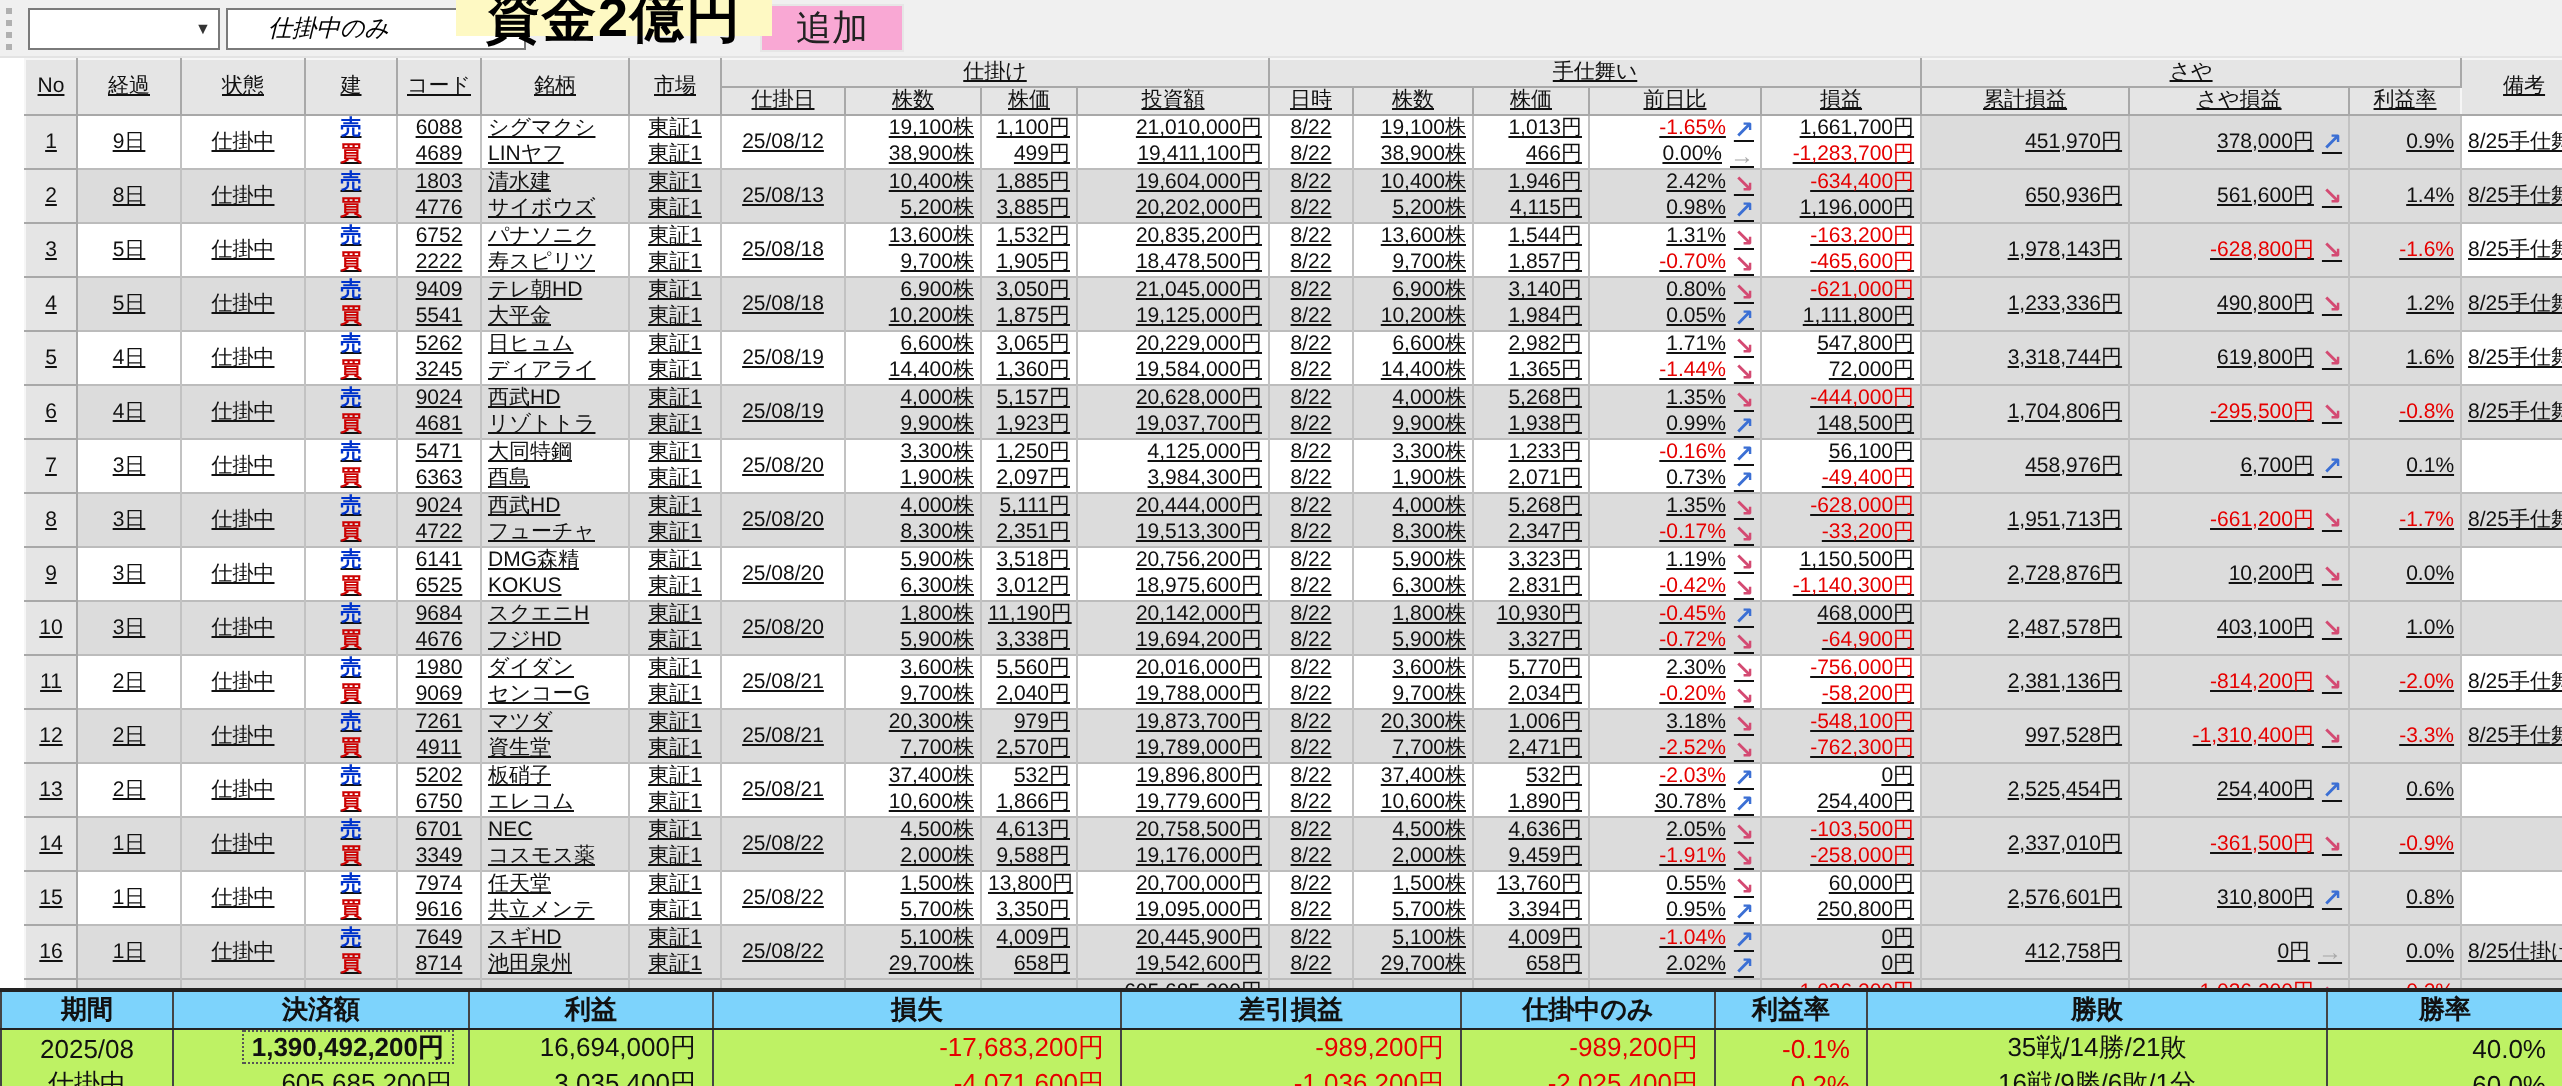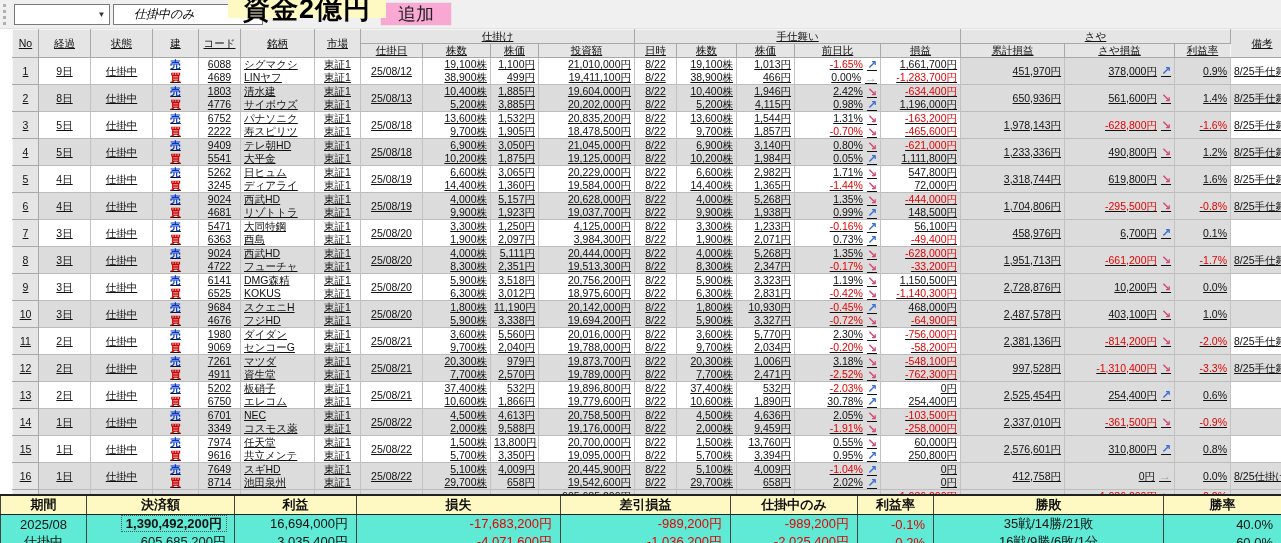--- a/index.html
+++ b/index.html
@@ -46,23 +46,23 @@
   .side-buy  { color:#cc0000; font-weight:bold; text-align:center; }
   .flexr { display:flex; align-items:center; justify-content:flex-end; gap:4px; }
   .arr { font-weight:bold; font-size:12px; line-height:12px; }
   .arr.up { color:#3b6fd4; } .arr.down { color:#d44a72; } .arr.flat { color:#a8a8a8; }
   
   table.summary { position:absolute; left:0; top:494px; width:1281px;
     border-collapse:collapse; table-layout:fixed; font-size:13px; color:#111;
     border-top:2px solid #222; }
   table.summary th { font-weight:bold; text-align:center; height:17px;
     border:1px solid #444; border-top:2px solid #222; border-bottom:1px solid #222;
-    background:#fef9c3; padding:0 4px; white-space:nowrap; overflow:hidden; }
+    background:#7dd3fc; padding:0 4px; white-space:nowrap; overflow:hidden; }
   table.summary td { height:16px; border-left:1px solid #444; border-right:1px solid #444;
-    padding:0 8px; white-space:nowrap; overflow:hidden; background:#5eead4; }
+    padding:0 8px; white-space:nowrap; overflow:hidden; background:#bef264; }
   table.summary td.c { padding:0 2px; }
   td.focused span.fbox { outline:1px dotted #555; padding:0 4px;font-weight:bold; }
 </style>
 </head>
 <body>
 
 <div class="toolbar">
   <div class="grip"></div>
   <div class="combo combo1">
     <span></span>

